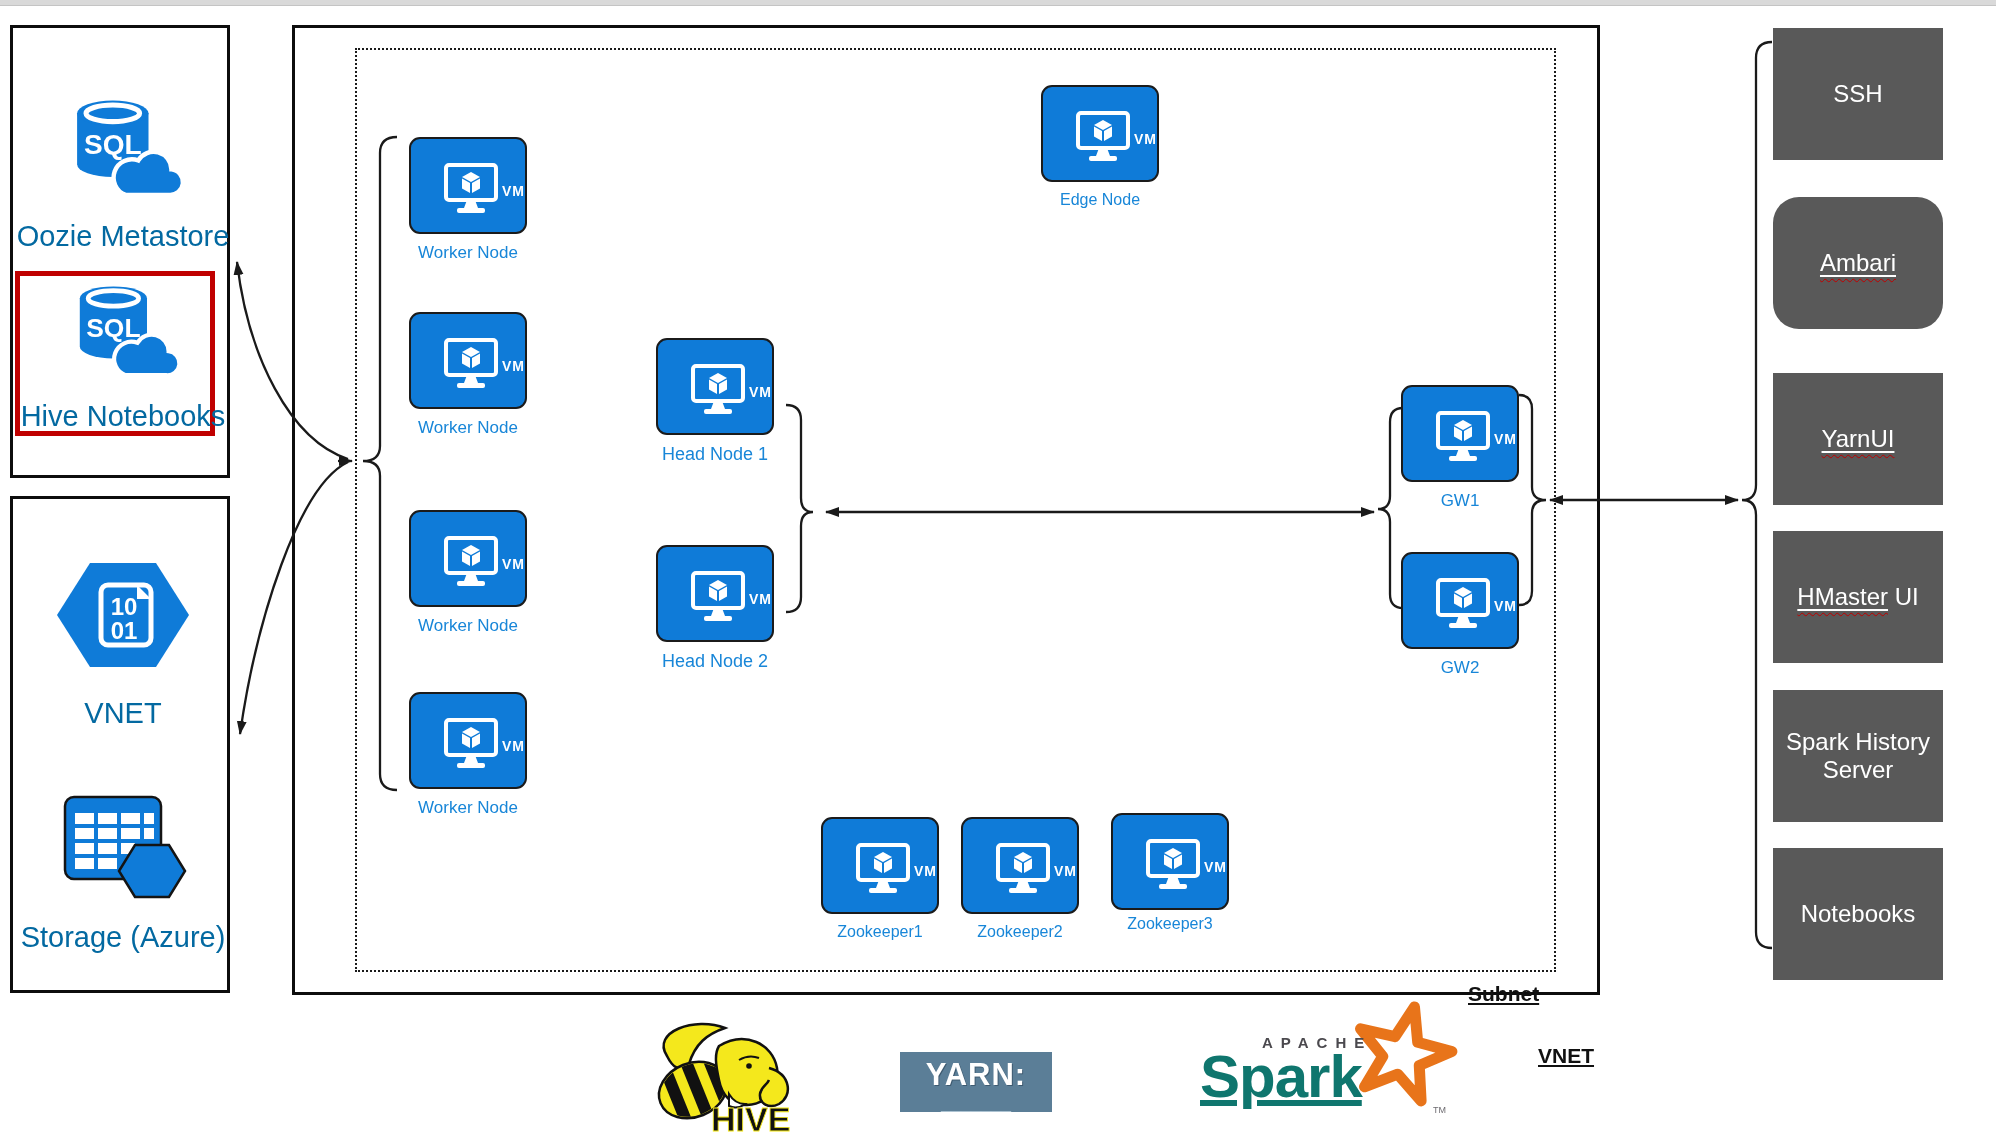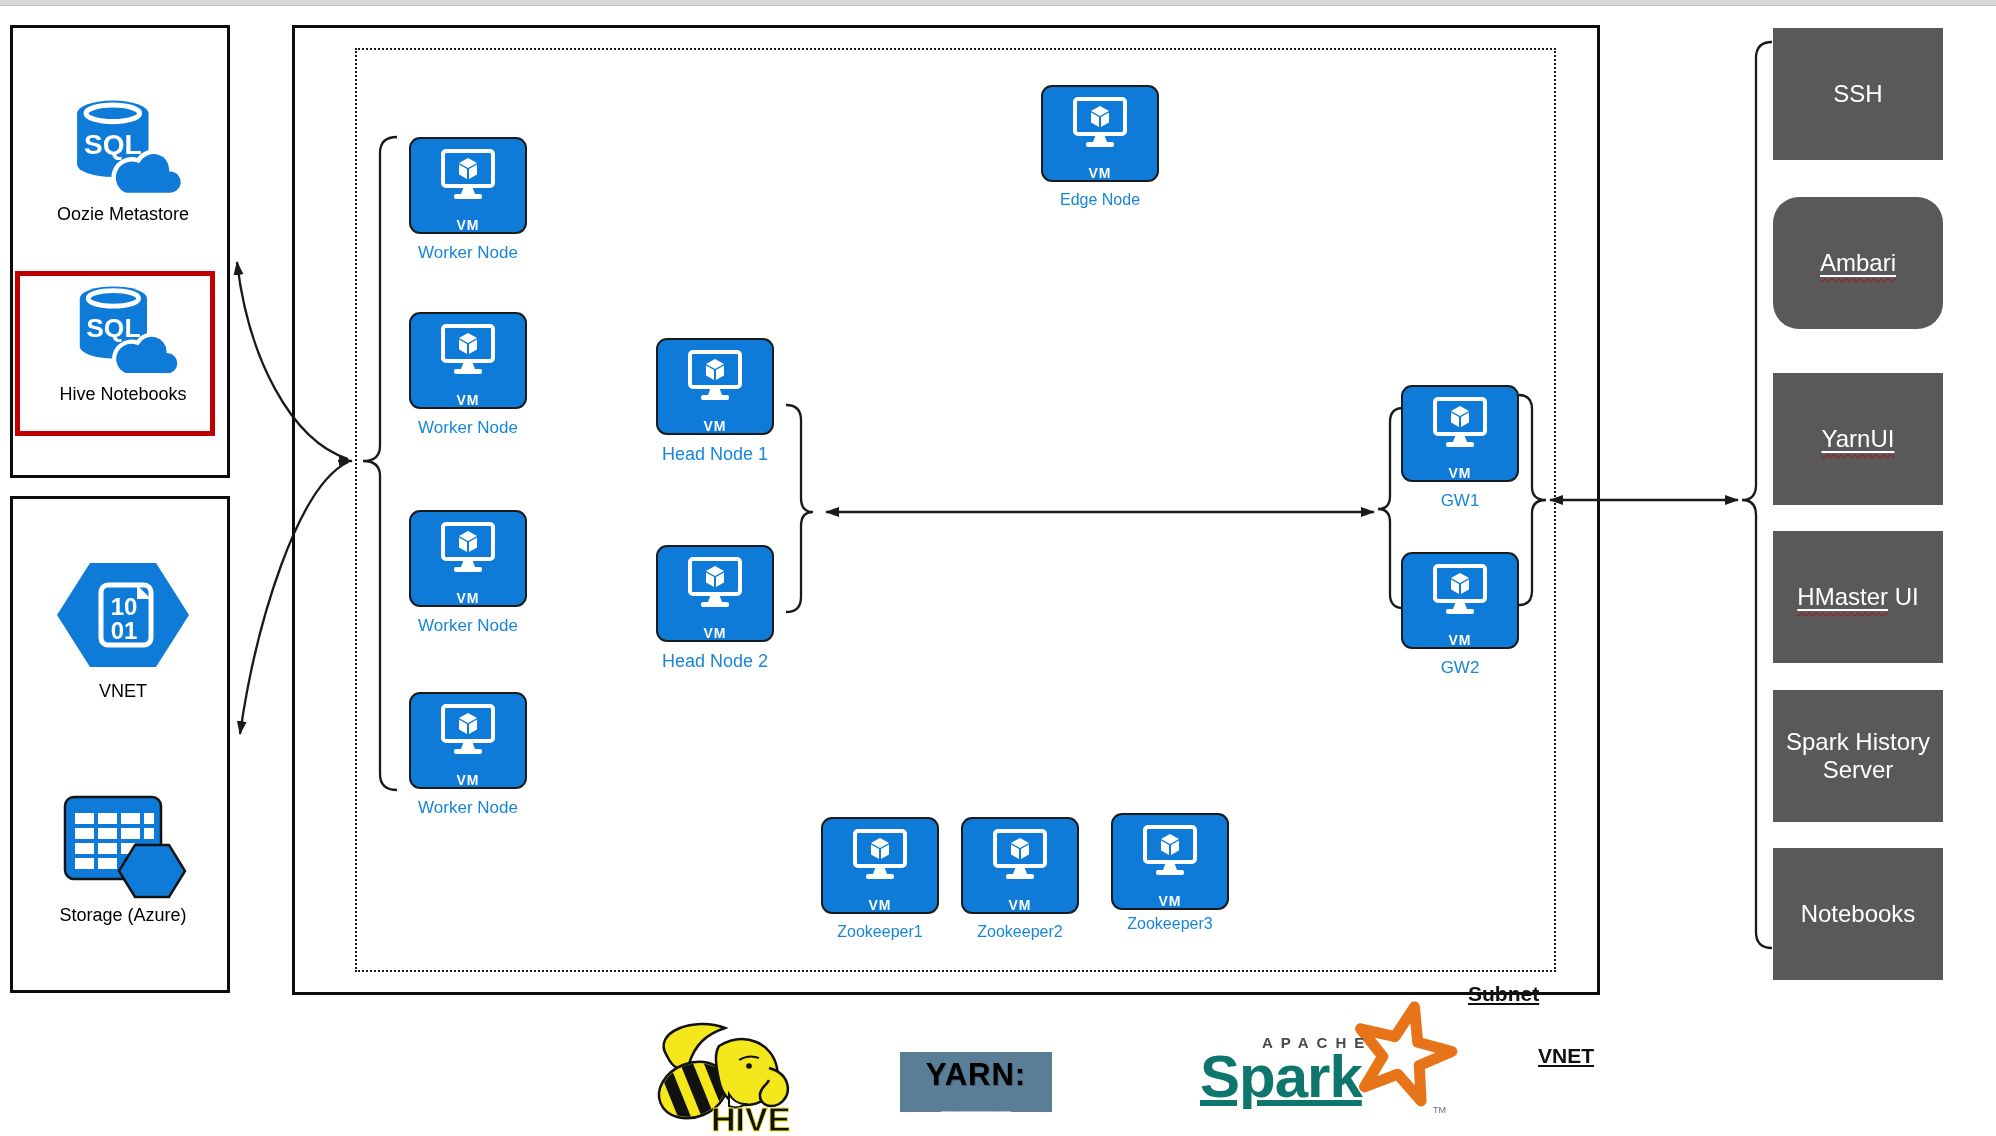--- a/index.html
+++ b/index.html
@@ -10,41 +10,41 @@
   .top-strip{position:absolute;left:0;top:0;width:1996px;height:5px;background:#d9d9d9;border-bottom:1px solid #c4c4c4;}
   
   .panel{position:absolute;border:3px solid #0d0d0d;background:#fff;box-sizing:border-box;}
   #panel-metastores{left:10px;top:25px;width:220px;height:453px;}
   #panel-storage{left:10px;top:496px;width:220px;height:497px;}
   #vnet-box{left:292px;top:25px;width:1308px;height:970px;}
   #subnet-box{position:absolute;left:355px;top:48px;width:1201px;height:924px;border:2px dotted #1a1a1a;box-sizing:border-box;}
   .net-label{position:absolute;font-size:21px;font-weight:600;color:#111;text-decoration:underline;margin-top:44px;}
   
   .res-item{position:absolute;display:flex;flex-direction:column;align-items:center;}
-  .res-label{color:#000000;font-size:18px;margin-top:4px;white-space:nowrap;}
+  .res-label{color:#0369a1;font-size:29px;margin-top:20px;white-space:nowrap;}
   .hl-red{position:absolute;left:2px;top:243px;width:200px;height:165px;border:5px solid #C00000;box-sizing:border-box;}
   
   .vm-node{position:absolute;width:140px;display:flex;flex-direction:column;align-items:center;}
   .vm-box{width:118px;height:97px;background:#0F7BD8;border:2px solid #1b1b1b;border-radius:11px;
-          box-sizing:border-box;display:flex;flex-direction:column;align-items:center;justify-content:space-between;padding-top:10px;}
+          box-sizing:border-box;display:flex;flex-direction:row;align-items:center;justify-content:flex-end;padding-top:10px;}
   .vm-text{color:#fff;font-size:14px;font-weight:bold;letter-spacing:1px;line-height:1;margin-top:1px;}
   .vm-label{margin-top:9px;color:#1886D8;font-size:17px;white-space:nowrap;}
   
   .svc{position:absolute;left:1773px;width:170px;height:132px;background:#595959;color:#fff;
        font-size:24px;display:flex;align-items:center;justify-content:center;text-align:center;
        padding:0 12px;box-sizing:border-box;line-height:1.15;}
   .u{text-decoration:underline;text-underline-offset:4px;}
   .squig{text-decoration:underline wavy #c00000;text-decoration-thickness:1px;text-underline-offset:7px;}
   
   #overlay{position:absolute;left:0;top:0;width:1996px;height:1136px;pointer-events:none;}
   
   #hive-logo{position:absolute;left:633px;top:1016px;width:172px;height:120px;}
   #yarn-logo{position:absolute;left:900px;top:1052px;width:152px;height:60px;background:#5B7E97;
              overflow:hidden;display:flex;flex-direction:column;align-items:center;justify-content:center;}
-  #yarn-logo .yarn-main{color:#000000;font-weight:bold;font-size:31px;letter-spacing:1px;line-height:1;margin-top:6px;text-shadow:1px 1px 0 #3e5a70;}
+  #yarn-logo .yarn-main{color:#ffffff;font-weight:bold;font-size:31px;letter-spacing:1px;line-height:1;margin-top:6px;text-shadow:1px 1px 0 #3e5a70;}
   #yarn-logo .yarn-sub{color:#cfe0ec;font-size:13px;line-height:1;margin-top:9px;opacity:.85;}
   #spark-logo{position:absolute;left:1200px;top:1002px;width:260px;height:130px;}
   .apache-txt{position:absolute;left:62px;top:32px;font-size:15px;font-weight:bold;letter-spacing:8px;color:#4b494e;}
   .spark-txt{position:absolute;left:0px;top:40px;font-size:60px;font-weight:bold;color:#0f766e;letter-spacing:-1px;text-decoration:underline;}
   .tm-txt{position:absolute;left:233px;top:103px;font-size:9px;color:#6d6b70;}
 </style>
 </head>
 <body>
 
 <div class="top-strip"></div>

